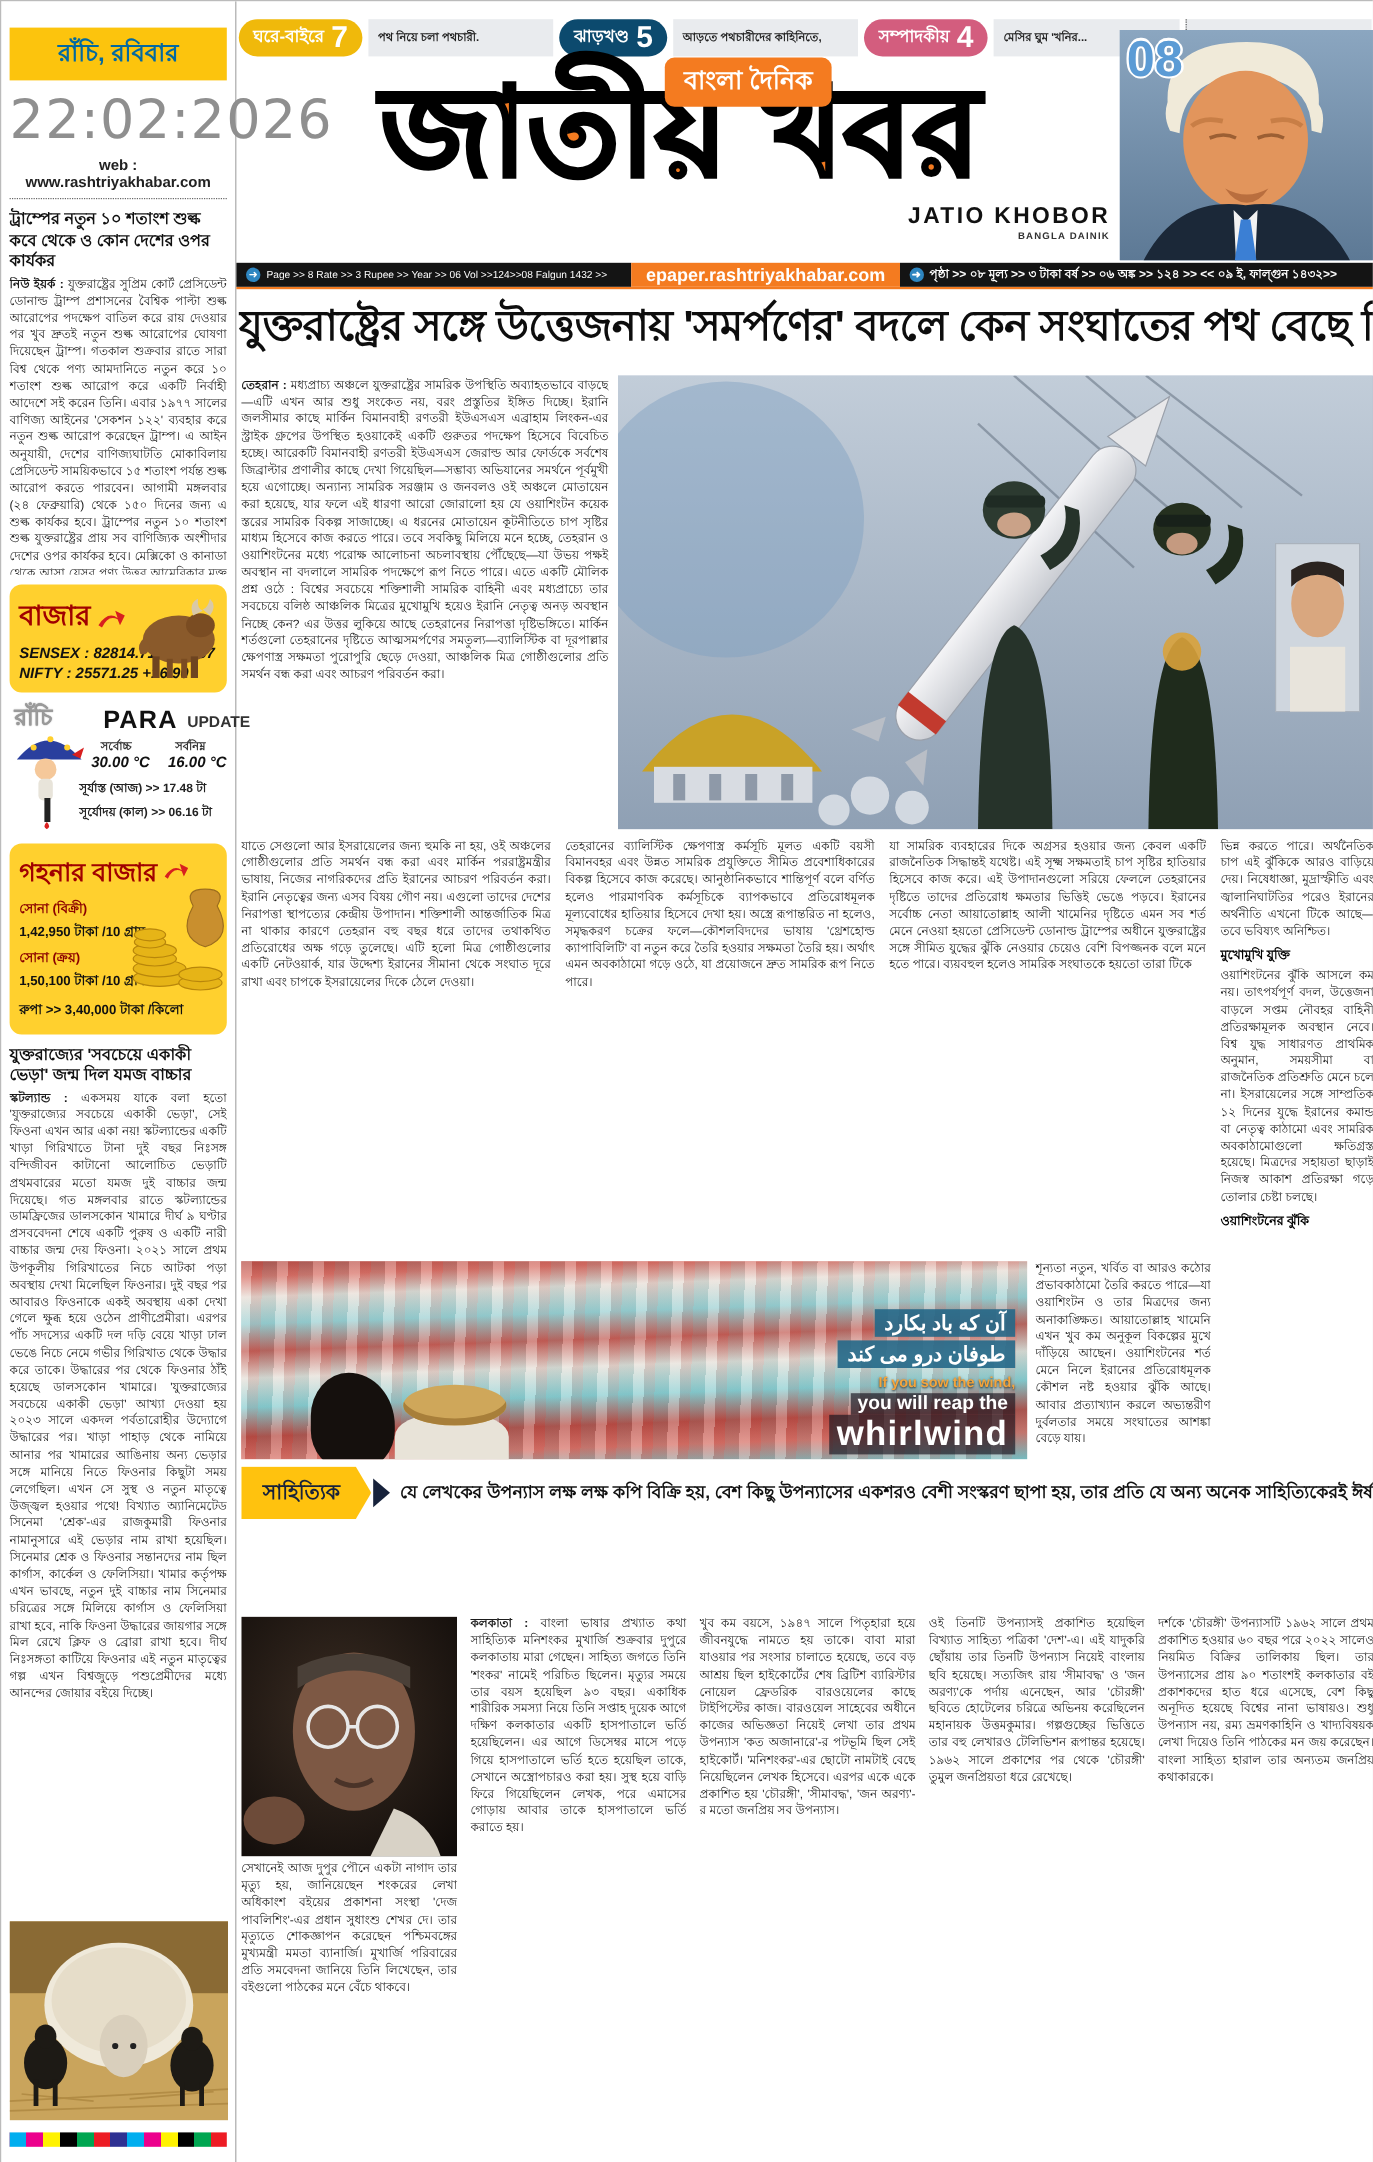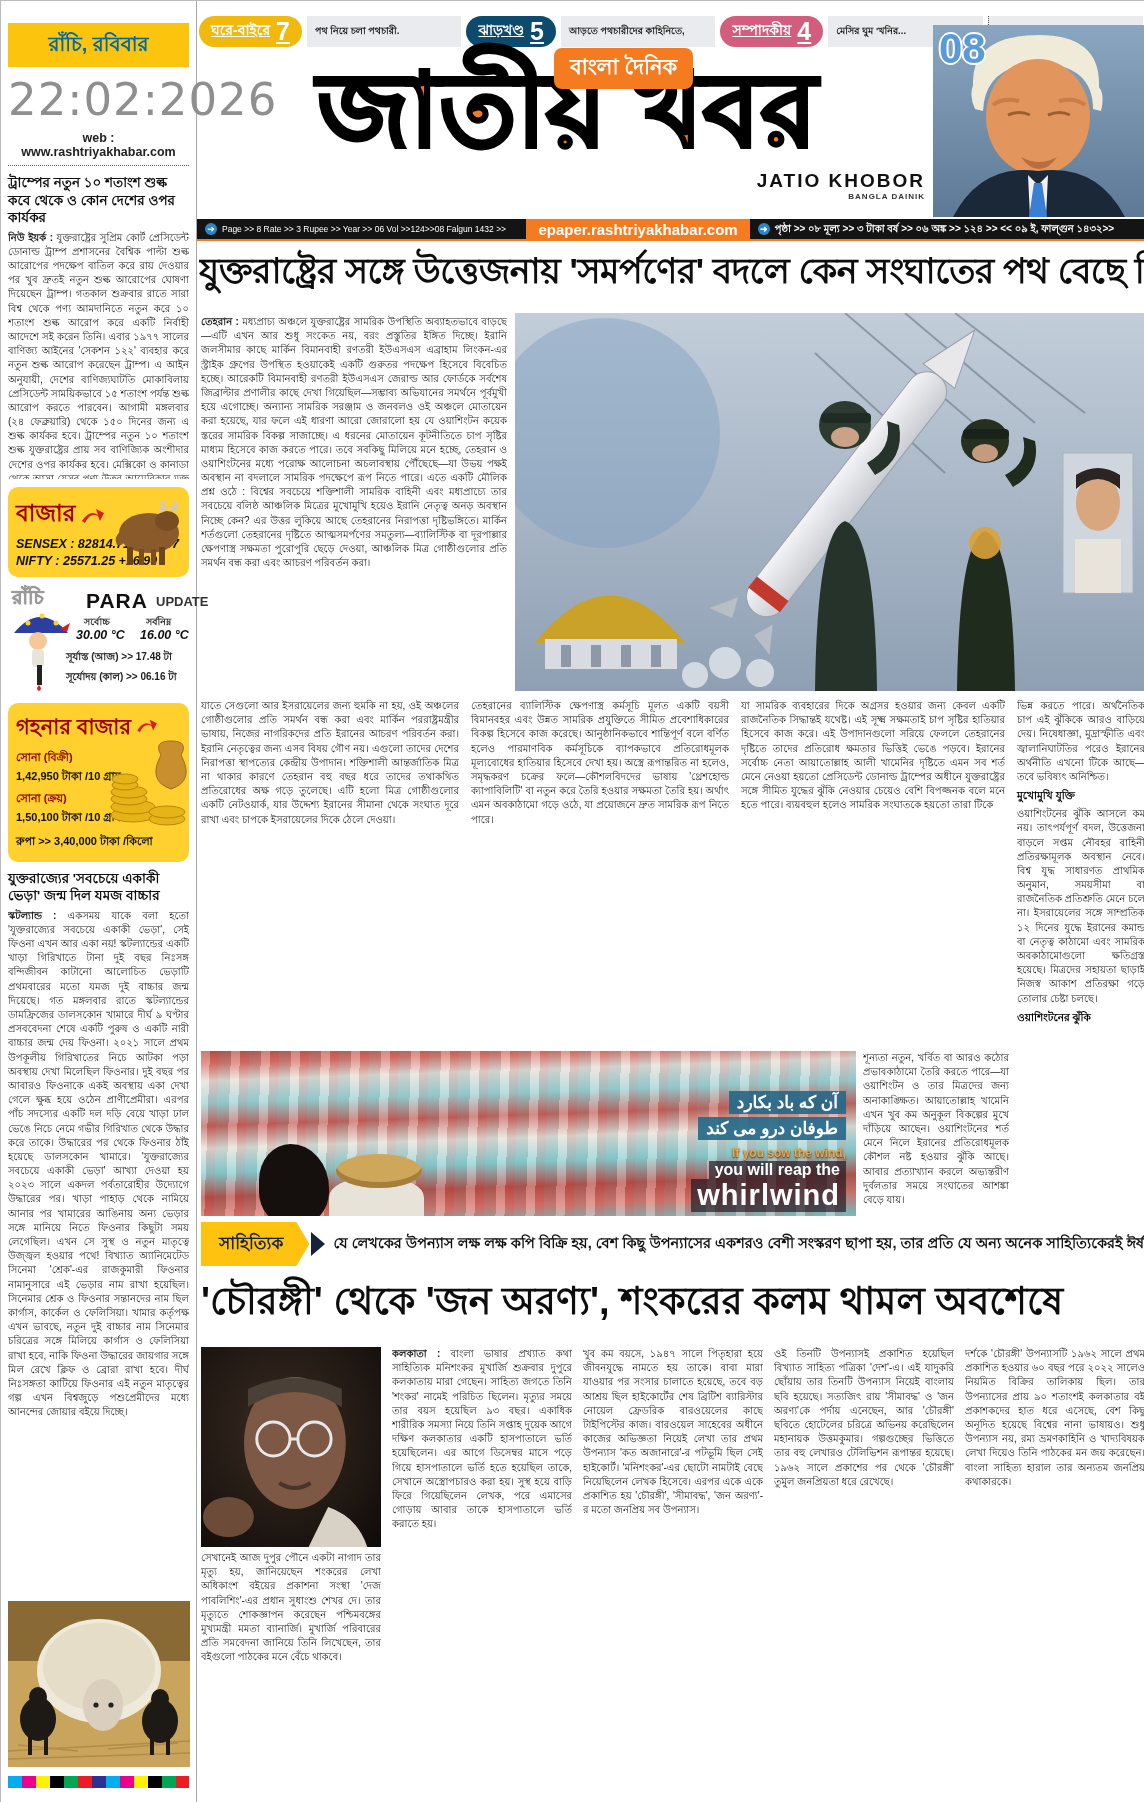--- a/index.html
+++ b/index.html
@@ -25,21 +25,21 @@
   .wx-temps{position:absolute;left:64px;top:45px;font-size:12.5px;font-weight:bold;font-style:italic;}
   .wx-sun{position:absolute;left:58px;font-size:10px;font-weight:bold;color:#222;white-space:nowrap;}
   #gold-box{height:159px;}
   .gold-title{font-size:21px;font-weight:bold;color:#a00000;}
   .gold-lab{font-size:11px;font-weight:bold;color:#8b0000;margin-top:3px;}
   .gold-val{font-size:11px;font-weight:bold;color:#111;}
   #sheep-body{height:688px;margin-top:2px;}
   .cmyk{height:12px;margin-top:5px;background:repeating-linear-gradient(90deg,#00aeef 0 14px,#ec008c 14px 28px,#fff200 28px 42px,#000 42px 56px,#00a651 56px 70px,#ed1c24 70px 84px,#2e3192 84px 98px);}
   
   #top-strip{position:absolute;left:198px;top:7px;width:944px;height:46px;display:flex;align-items:center;gap:5px;}
-  .badge{display:flex;align-items:center;gap:6px;border-radius:22px;padding:3px 12px;color:#fff;flex:none;text-decoration:underline;}
+  .badge{display:flex;align-items:center;gap:6px;border-radius:22px;padding:3px 12px;color:#fff;flex:none;}
   .b-label{font-size:14px;font-weight:bold;white-space:nowrap;}
   .b-num{font-size:25px;font-weight:bold;line-height:1;}
   .teaser{background:#e9ebee;color:#222;font-size:9.5px;font-weight:bold;padding:8px 8px;white-space:nowrap;overflow:hidden;flex:1;}
   .teaser.dotted{border-left:1px dotted #555;}
   
   #masthead{position:absolute;left:198px;top:35px;width:736px;height:164px;}
   .lang-pill{position:absolute;left:355px;top:12px;background:#f47b20;color:#fff;font-size:21px;font-weight:bold;padding:3px 16px;border-radius:8px;z-index:2;white-space:nowrap;}
   .mast-title{position:absolute;left:0;top:18px;width:100%;text-align:center;font-size:103px;line-height:1.1;font-weight:bold;color:#f47b20;-webkit-text-stroke:3px #000;white-space:nowrap;}
   .mast-latin{position:absolute;right:10px;top:134px;font-size:19px;font-weight:bold;letter-spacing:2px;color:#111;}
   .mast-latin-sub{position:absolute;right:10px;top:156px;font-size:8px;font-weight:bold;letter-spacing:1px;color:#333;}
@@ -354,21 +354,20 @@
     <div class="body-txt">ওয়াশিংটনের ঝুঁকি আসলে কম নয়। তাৎপর্যপূর্ণ বদল, উত্তেজনা বাড়লে সপ্তম নৌবহর বাহিনী প্রতিরক্ষামূলক অবস্থান নেবে। বিশ্ব যুদ্ধ সাধারণত প্রাথমিক অনুমান, সময়সীমা বা রাজনৈতিক প্রতিশ্রুতি মেনে চলে না। ইসরায়েলের সঙ্গে সাম্প্রতিক ১২ দিনের যুদ্ধে ইরানের কমান্ড বা নেতৃত্ব কাঠামো এবং সামরিক অবকাঠামোগুলো ক্ষতিগ্রস্ত হয়েছে। মিত্রদের সহায়তা ছাড়াই নিজস্ব আকাশ প্রতিরক্ষা গড়ে তোলার চেষ্টা চলছে।</div>
     <div class="subhead">ওয়াশিংটনের ঝুঁকি</div>
   </div>
 
   <div id="lit-strip">
     <span class="lit-tag">সাহিত্যিক</span>
     <span class="lit-arrow"></span>
     <span class="lit-text">যে লেখকের উপন্যাস লক্ষ লক্ষ কপি বিক্রি হয়, বেশ কিছু উপন্যাসের একশরও বেশী সংস্করণ ছাপা হয়, তার প্রতি যে অন্য অনেক সাহিত্যিকেরই ঈর্ষা থাকবে, সেটা স্বাভাবিক</span>
   </div>
 
-  <div id="bottom-headline">'চৌরঙ্গী' থেকে 'জন অরণ্য', শংকরের কলম থামল অবশেষে</div>
 
   <div id="bottom-art">
     <div class="bcol">
       <svg class="shankar" viewBox="0 0 184 200" preserveAspectRatio="none">
         <defs>
             <radialGradient id="sg" cx="0.45" cy="0.4" r="0.9">
               <stop offset="0" stop-color="#3a2c22"></stop>
               <stop offset="1" stop-color="#0a0706"></stop>
             </radialGradient>
           </defs>

